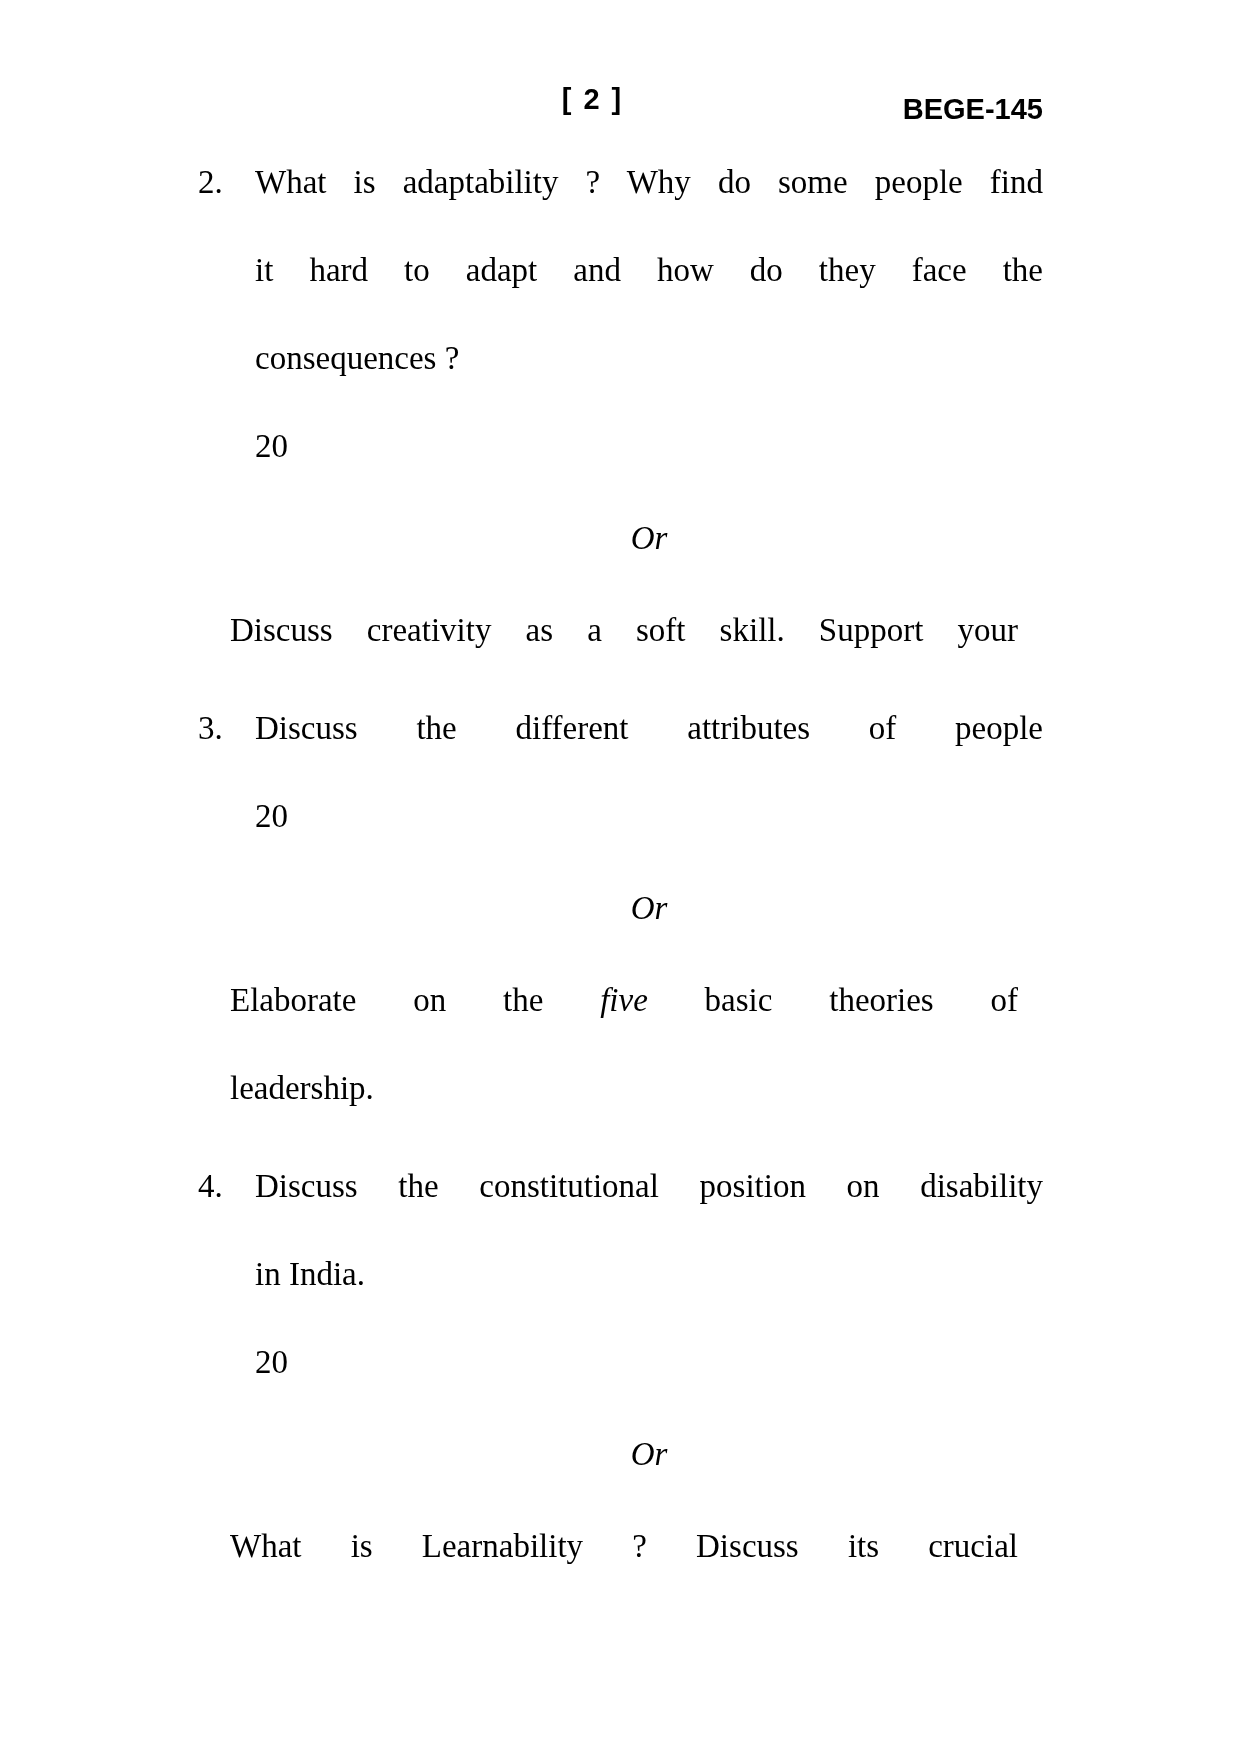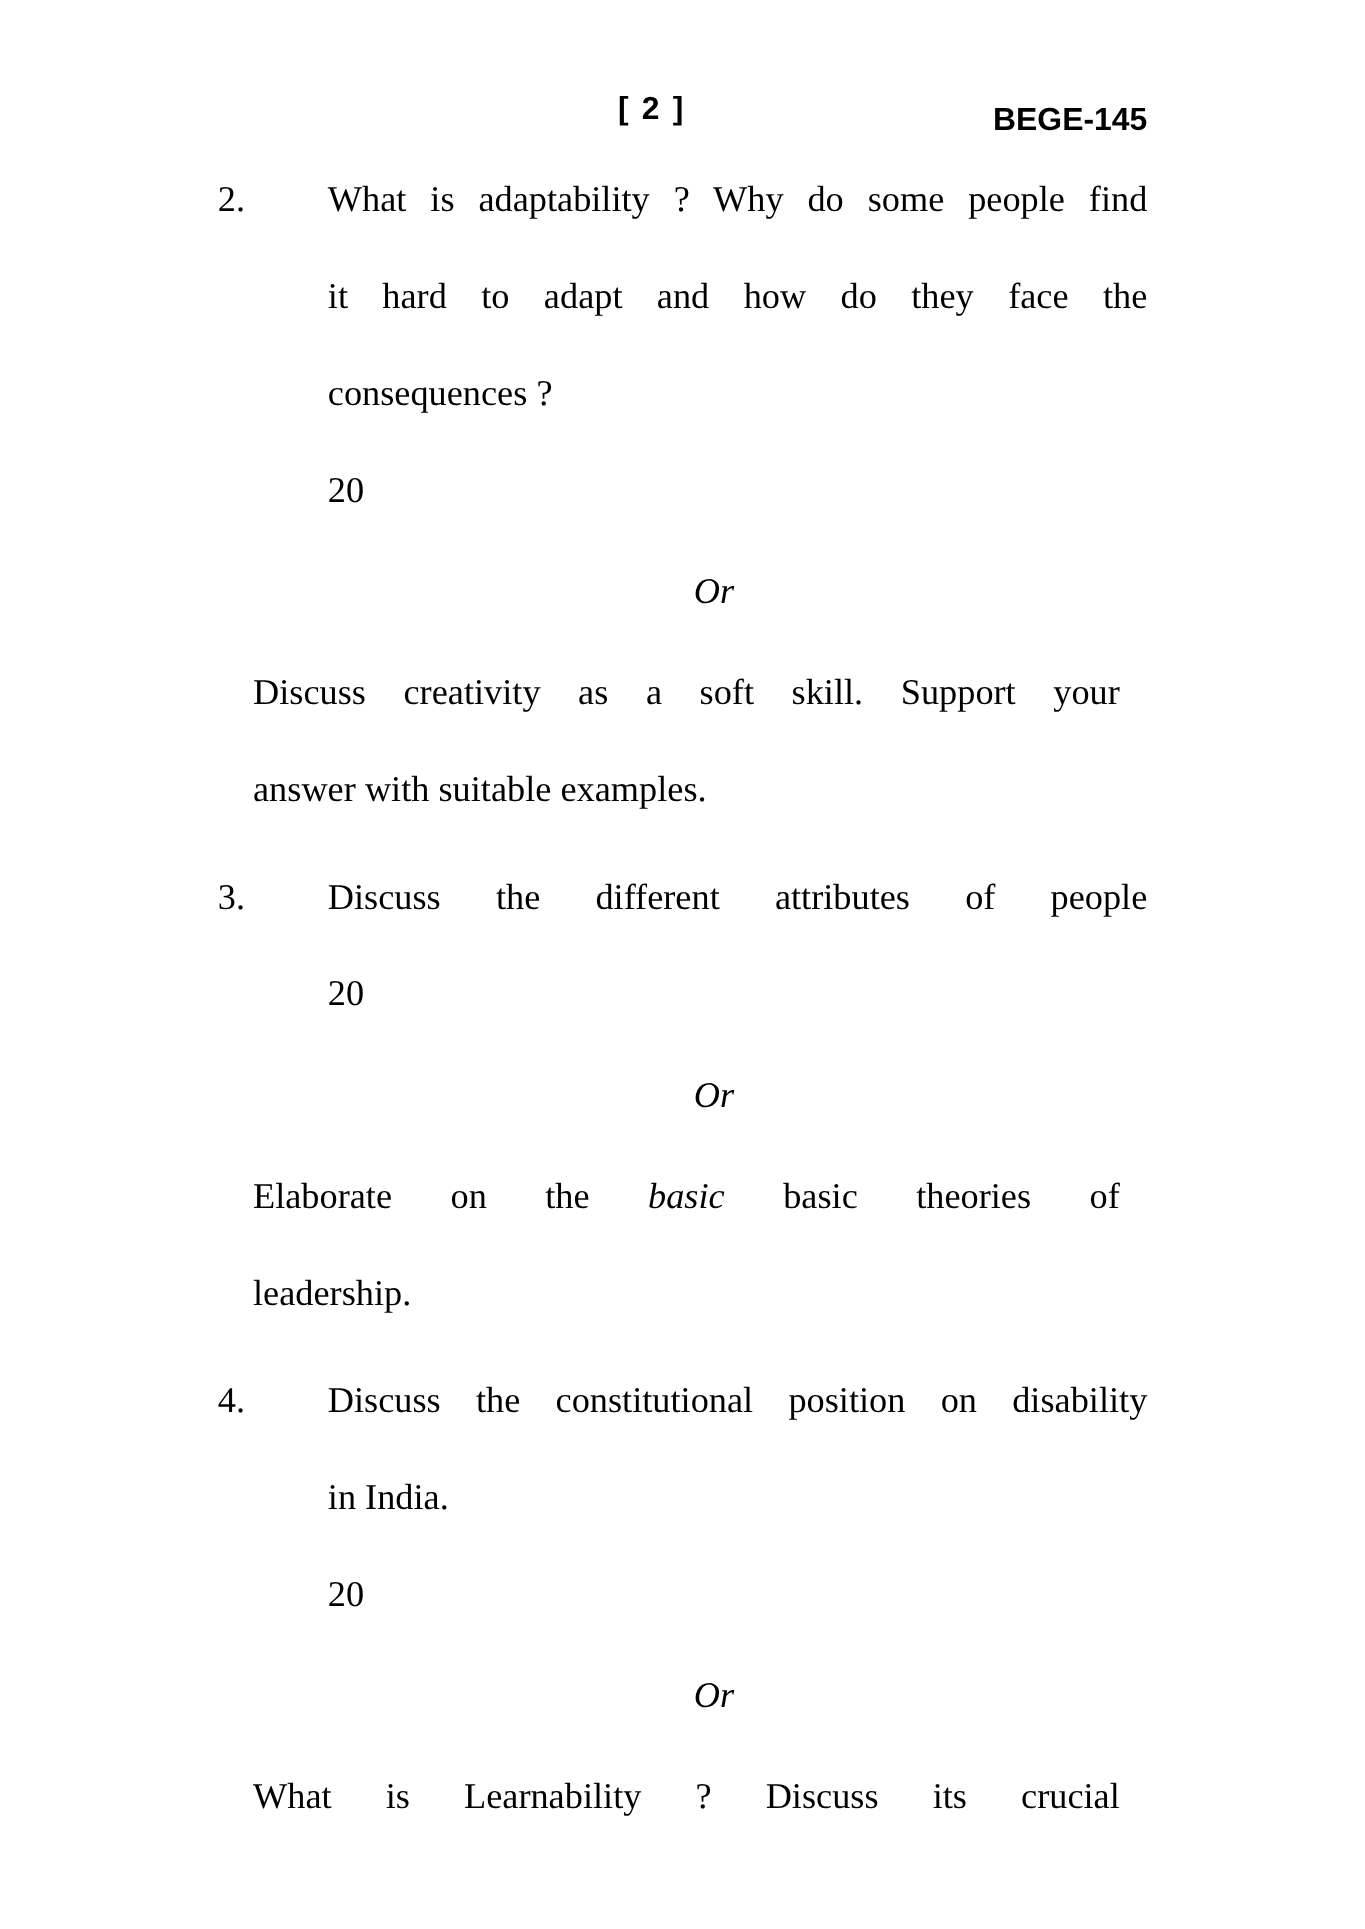--- a/index.html
+++ b/index.html
@@ -63,21 +63,21 @@
   .q {
     display: flex;
     margin-top: 10px;
   }
   .q:first-child { margin-top: 0; }
   .qnum {
     flex: 0 0 57px;
     width: 57px;
     line-height: 88px;
   }
-  .qbody { width: 788px; margin-left: 43px; }
+  .qbody { width: 788px; }
   .or {
     margin-left: 57px;
     width: 788px;
     text-align: center;
     font-style: italic;
     line-height: 88px;
     margin-top: 4px;
   }
   .alt {
     margin-left: 32px;
@@ -107,37 +107,36 @@
           <span>consequences ?</span>
           <span>20</span>
         </div>
       </div>
     </section>
 
     <div class="or">Or</div>
 
     <section class="alt">
       <div class="line j">Discuss creativity as a soft skill. Support your</div>
-      <div class="line">answer with suitable examples.</div>
     </section>
 
     <section class="q">
       <div class="qnum line">3.</div>
       <div class="qbody">
         <div class="line j">Discuss the different attributes of people</div>
         <div class="line tail">
           <span>20</span>
         </div>
       </div>
     </section>
 
     <div class="or">Or</div>
 
     <section class="alt">
-      <div class="line j"><span>Elaborate on the </span><span class="it">basic</span><span> basic theories of</span></div>
+      <div class="line j"><span>Elaborate on the </span><span class="it">five</span><span> basic theories of</span></div>
       <div class="line">leadership.</div>
     </section>
 
     <section class="q">
       <div class="qnum line">4.</div>
       <div class="qbody">
         <div class="line j">Discuss the constitutional position on disability</div>
         <div class="line tail">
           <span>in India.</span>
           <span>20</span>

